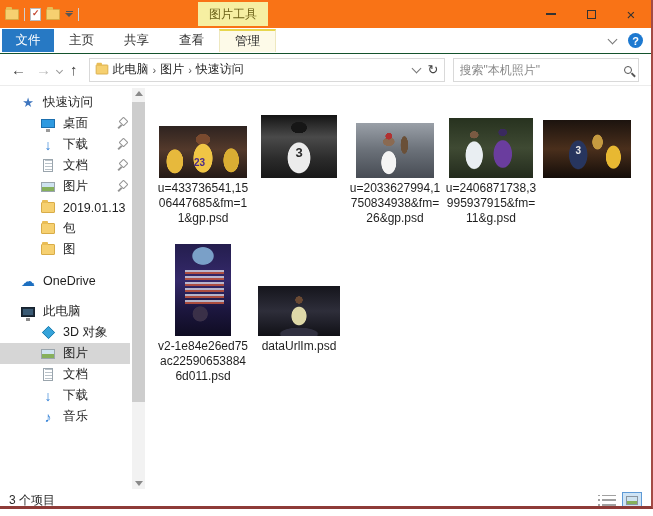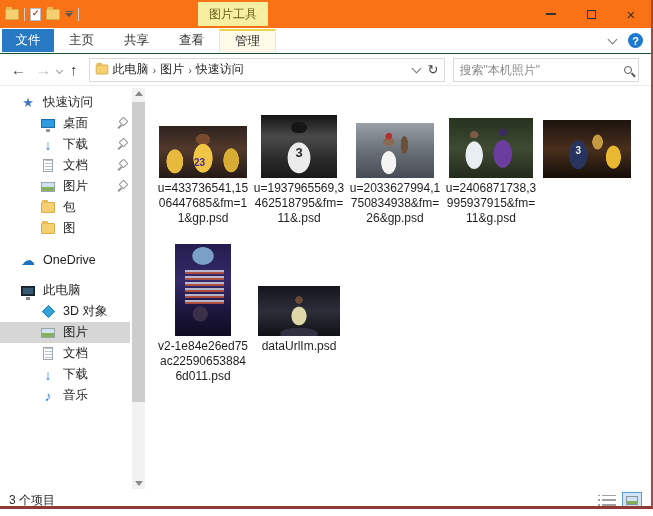--- a/index.html
+++ b/index.html
@@ -244,20 +244,26 @@
         <span class="sb-ic">
             <span class="ic-pic"></span>
           </span>
         <span>图片</span>
         <span class="pin"></span>
       </div>
       <div class="sb-row sb-child">
         <span class="sb-ic">
             <span class="ic-folder"></span>
           </span>
+        <span>2019.01.13</span>
+      </div>
+      <div class="sb-row sb-child">
+        <span class="sb-ic">
+            <span class="ic-folder"></span>
+          </span>
         <span>包</span>
       </div>
       <div class="sb-row sb-child">
         <span class="sb-ic">
             <span class="ic-folder"></span>
           </span>
         <span>图</span>
       </div>
       <div class="sb-gap"></div>
       <div class="sb-row sb-head">
@@ -313,21 +319,20 @@
               </div>
             </div>
           <div class="fname">u=433736541,1506447685&amp;fm=11&amp;gp.psd</div>
         </div>
         <div class="fcell">
           <div class="tzone1">
               <div class="thumb t2">
                 <span class="jersey">3</span>
               </div>
             </div>
-          <div class="fname">u=1937965569,3462518795&amp;fm=11&amp;.psd</div>
         </div>
         <div class="fcell">
           <div class="tzone1">
               <div class="thumb t3"></div>
             </div>
           <div class="fname">u=2033627994,1750834938&amp;fm=26&amp;gp.psd</div>
         </div>
         <div class="fcell">
           <div class="tzone1">
               <div class="thumb t4"></div>

